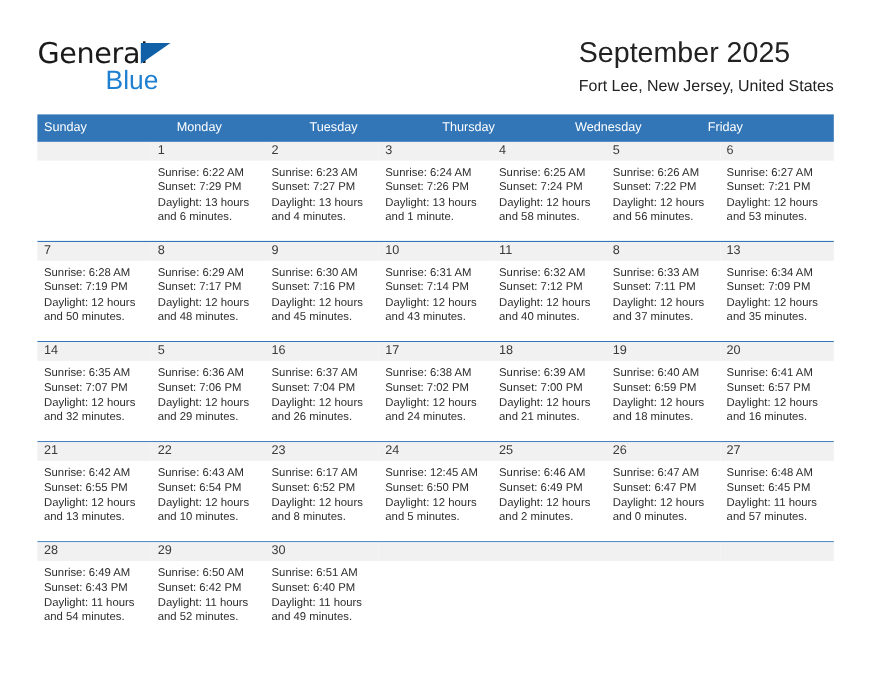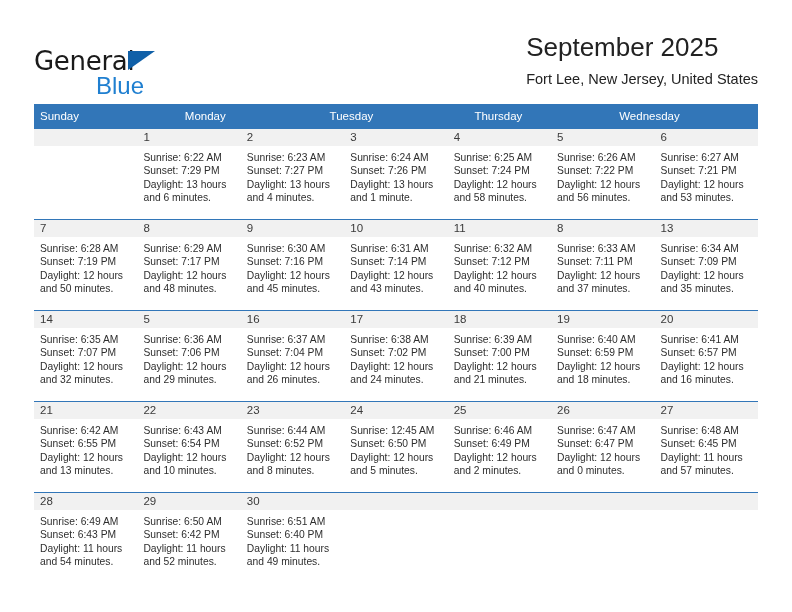--- a/index.html
+++ b/index.html
@@ -25,21 +25,21 @@
   .header {
     position: absolute;
     left: 34px;
     top: 30px;
     right: 34px;
     height: 66px;
   }
   .brand {
     position: absolute;
     left: 0;
-    top: 16px;
+    top: 4px;
     width: 220px;
     height: 56px;
   }
   .brand-general {
     position: absolute;
     left: 0;
     top: 0;
     font-size: 26px;
     letter-spacing: -0.3px;
     color: #1a1a1a;
@@ -165,20 +165,21 @@
 
   </div>
 
   <div class="calendar">
     <div class="weekday-row" id="weekday-row">
         <div class="weekday">Sunday</div>
         <div class="weekday">Monday</div>
         <div class="weekday">Tuesday</div>
         <div class="weekday">Thursday</div>
         <div class="weekday">Wednesday</div>
+        <div class="weekday">Friday</div>
       </div>
     <div id="weeks-container">
         <div class="week-row">
           <div class="day-cell empty">
             <div class="daynum-band"></div>
           </div>
           <div class="day-cell">
             <div class="daynum-band">1</div>
             <div class="day-body">
               <div class="line">Sunrise: 6:22 AM</div>
@@ -378,21 +379,21 @@
             <div class="day-body">
               <div class="line">Sunrise: 6:43 AM</div>
               <div class="line">Sunset: 6:54 PM</div>
               <div class="line">Daylight: 12 hours</div>
               <div class="line">and 10 minutes.</div>
             </div>
           </div>
           <div class="day-cell">
             <div class="daynum-band">23</div>
             <div class="day-body">
-              <div class="line">Sunrise: 6:44 AM</div>
+              <div class="line">Sunrise: 6:17 AM</div>
               <div class="line">Sunset: 6:52 PM</div>
               <div class="line">Daylight: 12 hours</div>
               <div class="line">and 8 minutes.</div>
             </div>
           </div>
           <div class="day-cell">
             <div class="daynum-band">24</div>
             <div class="day-body">
               <div class="line">Sunrise: 12:45 AM</div>
               <div class="line">Sunset: 6:50 PM</div>

